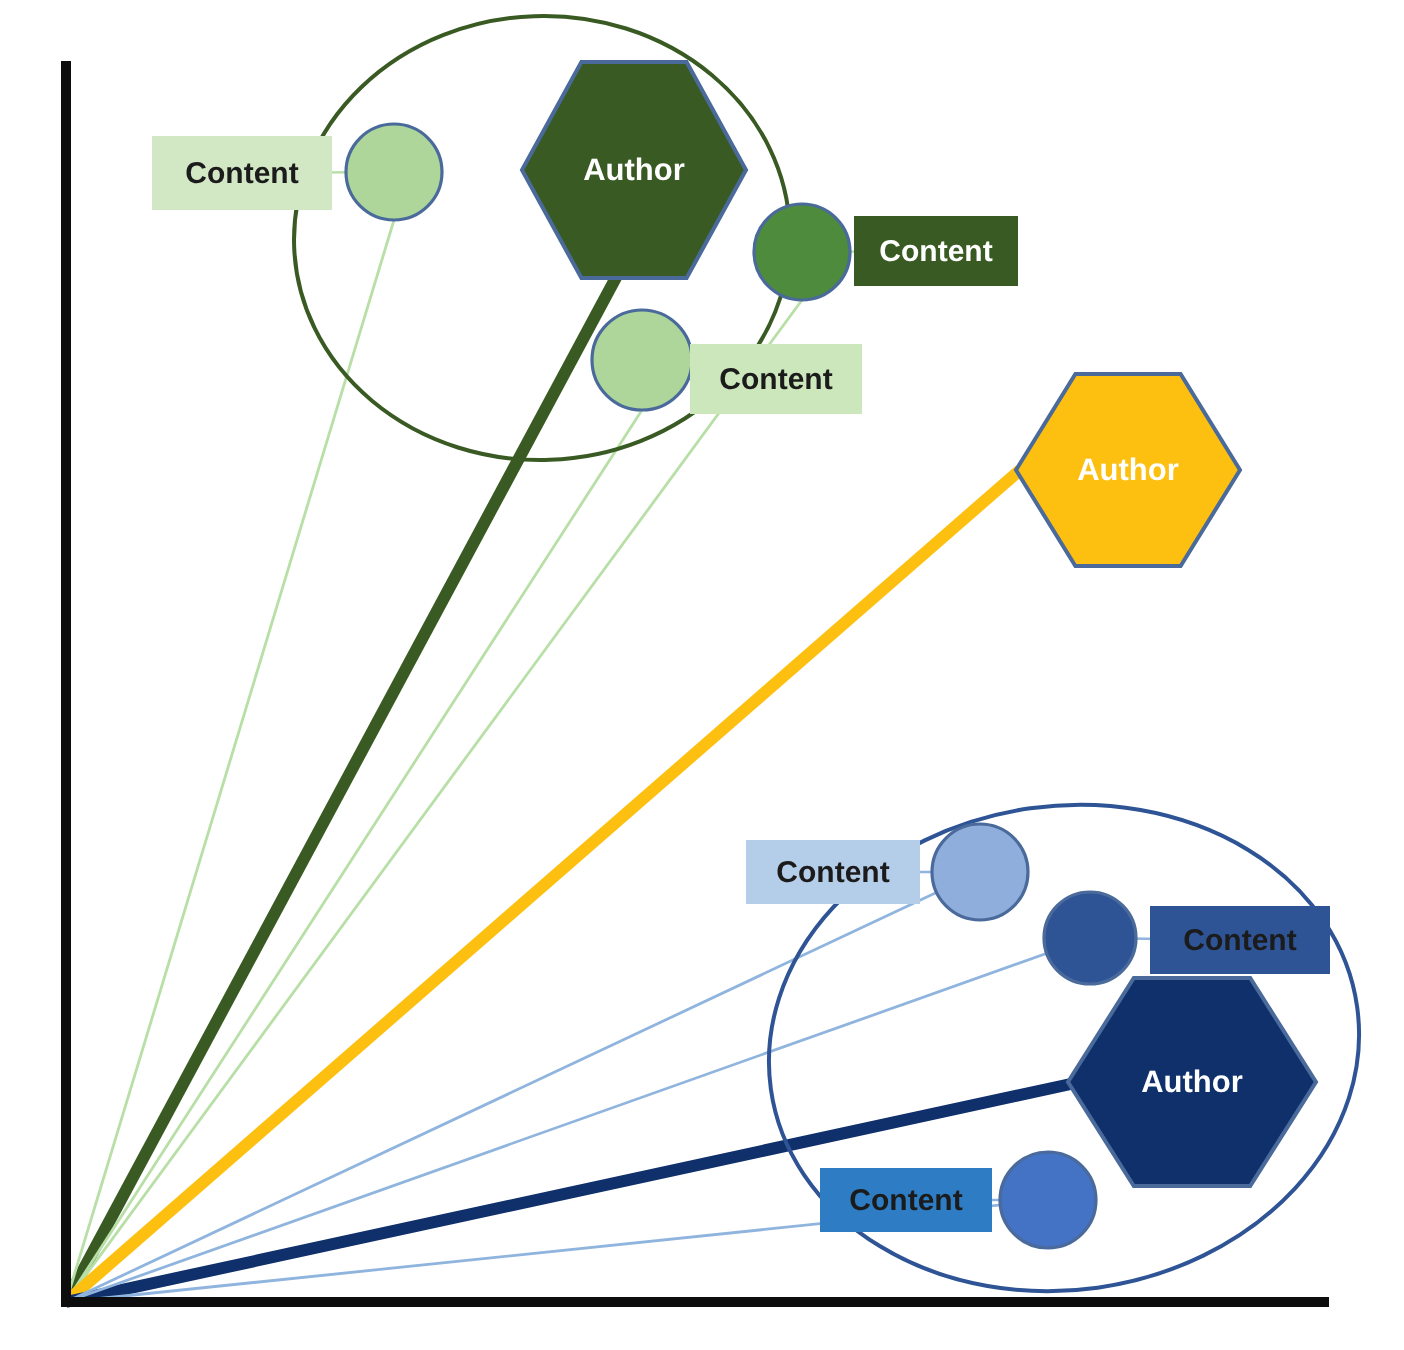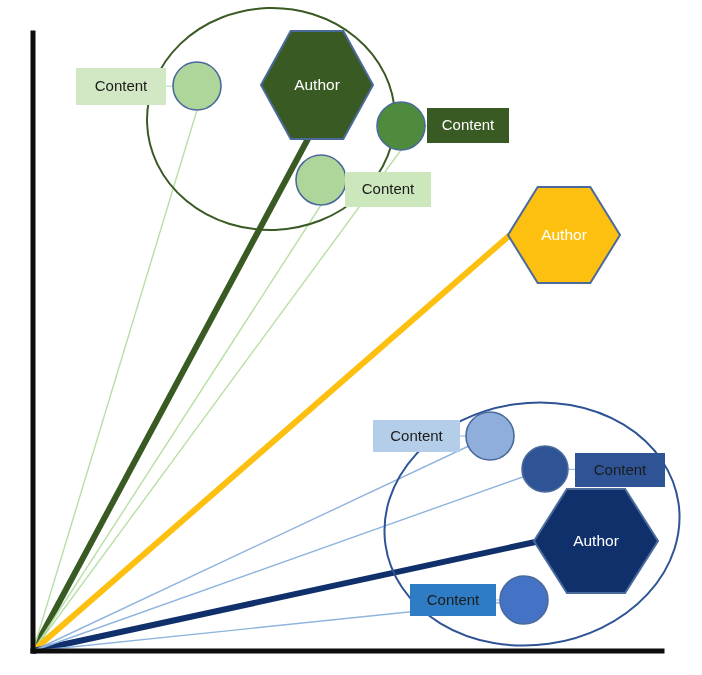--- a/index.html
+++ b/index.html
@@ -10,20 +10,21 @@
   body {
     width: 702px;
     height: 675px;
     font-family: "Liberation Sans", sans-serif;
     overflow: hidden;
   }
   #diagram-root {
     position: relative;
     width: 702px;
     height: 675px;
+    font-weight: bold;
   }
   svg#scene {
     display: block;
     width: 702px;
     height: 675px;
   }
   .hex-label {
     font-family: "Liberation Sans", sans-serif;
     font-size: 15.5px;
     fill: #ffffff;

